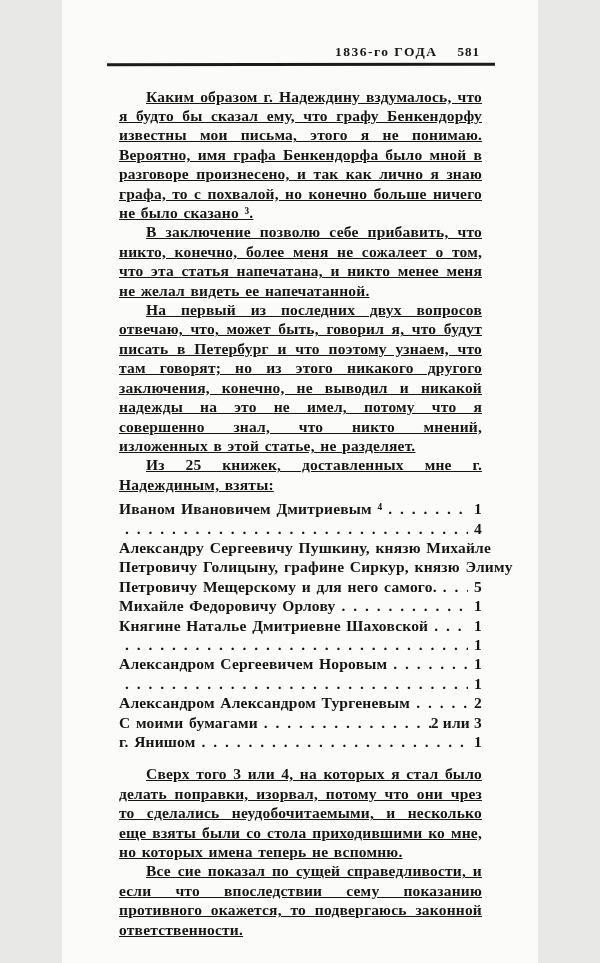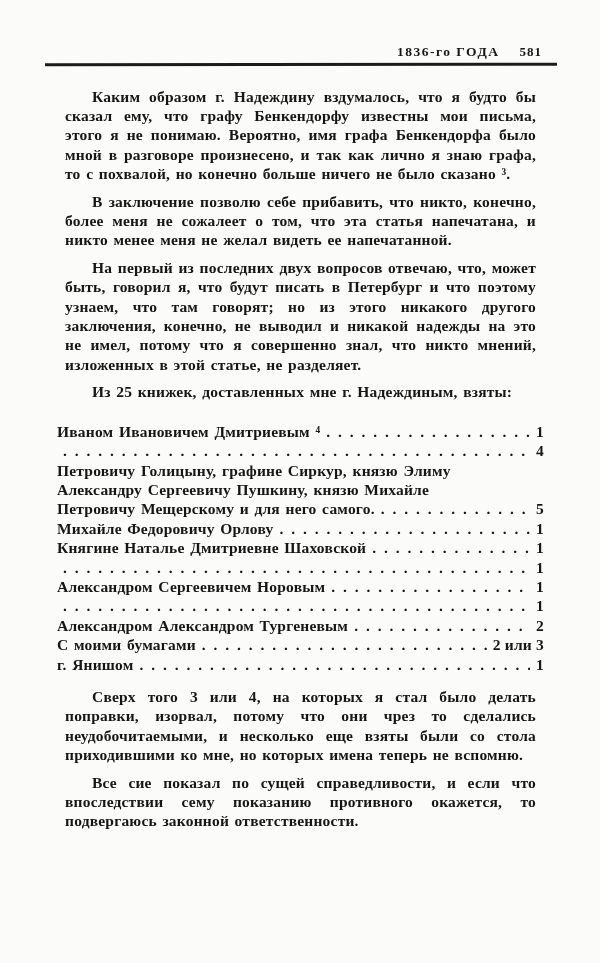--- a/index.html
+++ b/index.html
@@ -3,21 +3,21 @@
 <meta charset="utf-8">
 <style>
   :root{
     --paper:#fbfbf9;
     --ink:#161616;
     --rule:#1c1c1c;
   }
   html,body{margin:0;padding:0;background:#e8e8e6;}
   .page{
     position:relative;
-    width:600px;height:963px;
+    width:476px;height:963px;
     margin:0 auto;
     background:var(--paper);
     box-sizing:border-box;
     padding:44px 56px 0 57px;
     font-family:"Liberation Serif","DejaVu Serif",serif;
     font-weight:700;
     color:var(--ink);
     overflow:hidden;
   }
   .running-head{
@@ -41,28 +41,29 @@
     background:var(--rule);
     margin:3px -13px 0 -12px;
     transform:rotate(-0.08deg);
   }
   .body-text{
     margin-top:21px;
     font-size:15.5px;
     line-height:19.4px;
   }
   .body-text p{
-    margin:8px;
+    margin:0;
     text-indent:27px;
     text-align:justify;
     letter-spacing:0.2px;
     word-spacing:1.5px;
+    text-decoration:underline;
   }
   .book-list{
-    margin:20px 0 13px 0;
+    margin:5px 0 13px 0;
   }
   .list-row{
     display:flex;
     align-items:baseline;
     line-height:19.4px;
     letter-spacing:0.2px;
   }
   .list-row .item-text{
     white-space:nowrap;
     word-spacing:1.5px;
@@ -106,25 +107,25 @@
         <span class="item-value">1</span>
       </div>
 
       <div class="list-row">
         <span class="leader">. . . . . . . . . . . . . . . . . . . . . . . . . . . . . . . . . . . . . . . .</span>
         <span class="item-value">4</span>
       </div>
 
 
       <div class="list-row">
-        <span class="item-text">Петровичу Голицыну, графине Сиркур, князю Элиму</span>
+        <span class="item-text">Александру Сергеевичу Пушкину, князю Михайле</span>
       </div>
 
       <div class="list-row">
-        <span class="item-text">Александру Сергеевичу Пушкину, князю Михайле</span>
+        <span class="item-text">Петровичу Голицыну, графине Сиркур, князю Элиму</span>
       </div>
 
       <div class="list-row">
         <span class="item-text">Петровичу Мещерскому и для него самого.</span>
         <span class="leader">. . . . . . . . . . . . . . . . . . . . . . . . . . . . . . . . . . . . . . . .</span>
         <span class="item-value">5</span>
       </div>
 
       <div class="list-row">
         <span class="item-text">Михайле Федоровичу Орлову</span>

